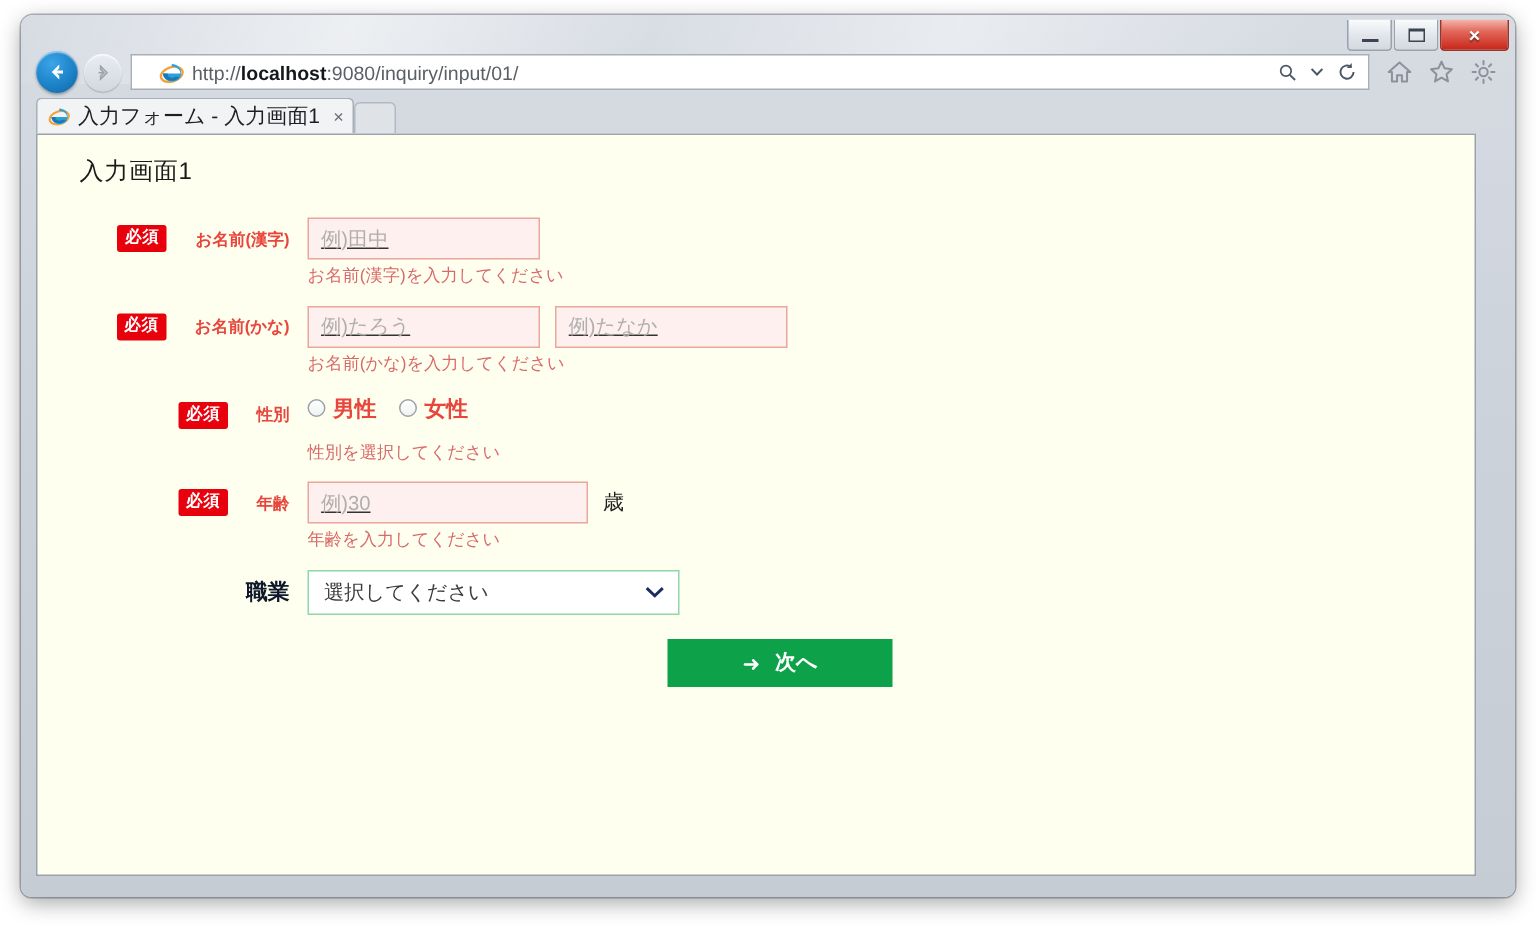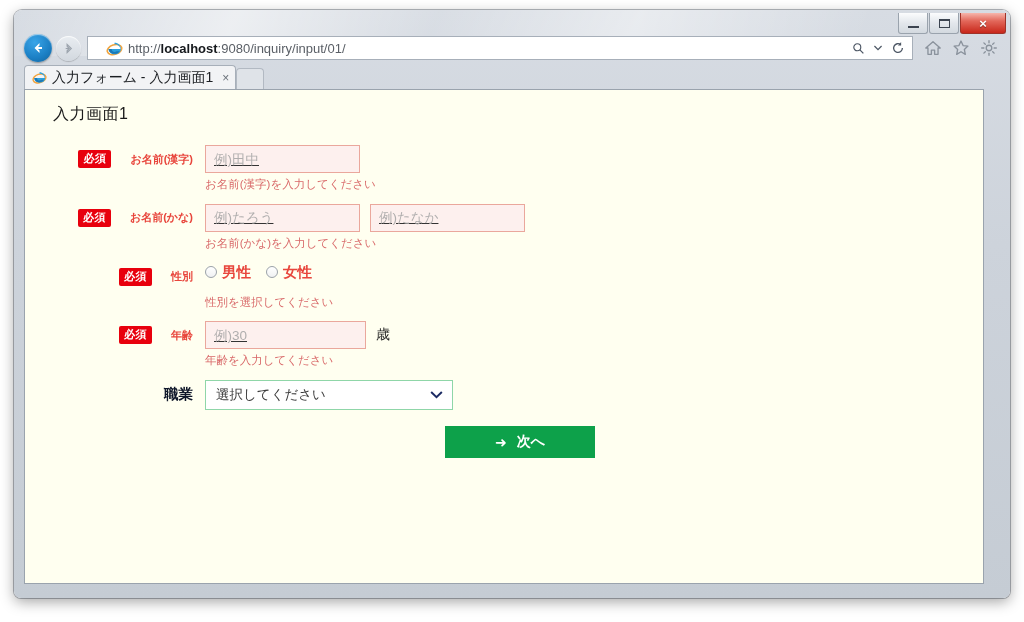--- a/index.html
+++ b/index.html
@@ -256,21 +256,21 @@
     box-sizing: border-box;
     font-size: 13.5px;
     color: #333333;
     padding: 0 8px;
     font-family: "Liberation Sans", "DejaVu Sans", sans-serif;
     outline: none;
     text-decoration: underline;
   }
   .inp::placeholder { color: #b0aeae; opacity: 1; }
   .inp.w-name { width: 155px; }
-  .inp.w-age { width: 161px; }
+  .inp.w-age { width: 187px; }
   .unit {
     font-size: 14px;
     color: #1f1f1f;
   }
   .hint {
     font-size: 11.5px;
     color: #d96a6a;
     margin-top: 5px;
     line-height: 1.2;
   }

